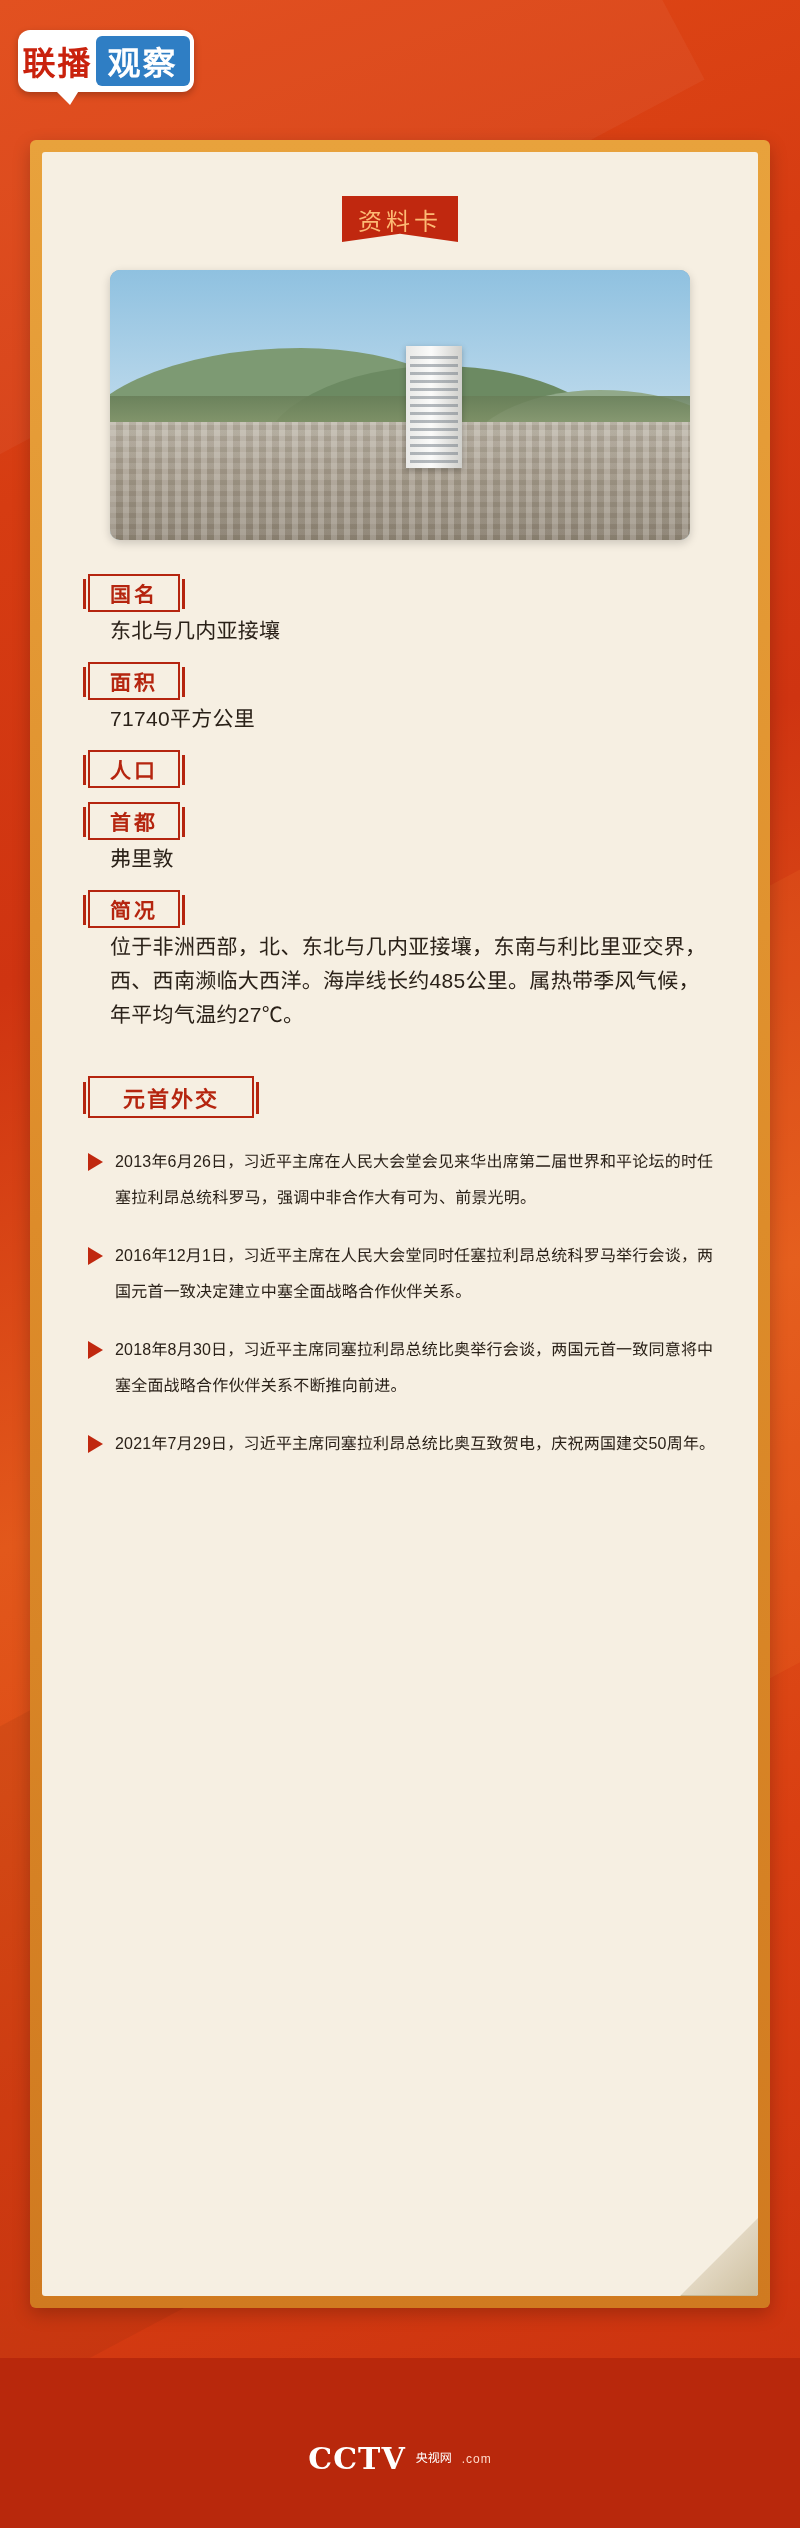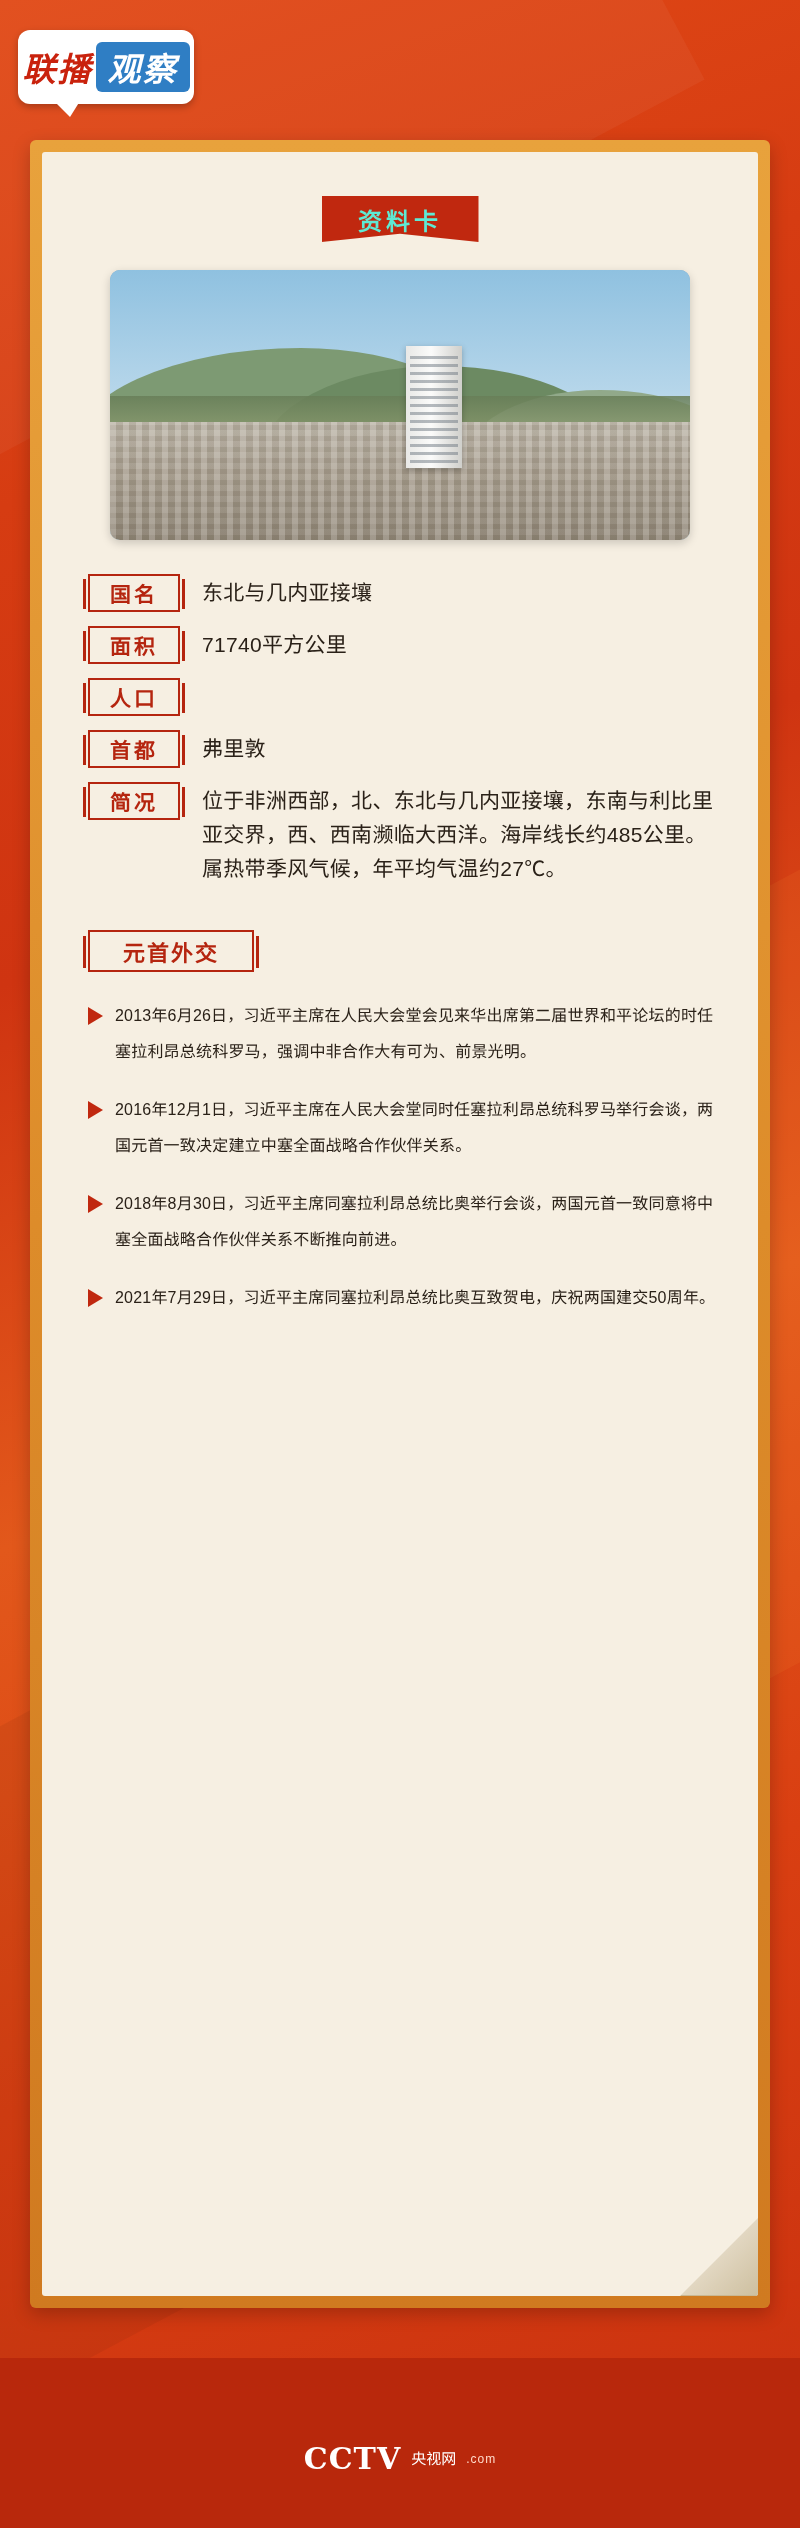--- a/index.html
+++ b/index.html
@@ -37,28 +37,27 @@
   .bg-diag.d1 { top: -180px; left: -260px; }
   .bg-diag.d2 { top: 900px; left: 380px; height: 700px; background: rgba(255,160,60,0.10); }
   .bg-diag.d3 { top: 1750px; left: -420px; height: 600px; background: rgba(0,0,0,0.05); }
 
   
   .logo-badge {
     position: absolute;
     top: 30px;
     left: 18px;
     width: 176px;
-    height: 74px;
+    height: 62px;
     background: #ffffff;
     border-radius: 12px;
     box-shadow: 0 3px 7px rgba(0,0,0,0.25);
     display: flex;
     align-items: center;
     justify-content: center;
-    font-style: italic;
   }
   .logo-badge::after {
     content: "";
     position: absolute;
     bottom: -13px;
     left: 36px;
     width: 0; height: 0;
     border-left: 16px solid transparent;
     border-right: 10px solid transparent;
     border-top: 16px solid #ffffff;
@@ -119,27 +118,27 @@
     position: absolute;
     right: 0; bottom: 0;
     width: 78px; height: 78px;
     border-bottom: 1px solid #c9b894;
     clip-path: polygon(100% 0, 100% 100%, 0 100%);
   }
 
   
   .ribbon {
     margin: 18px auto 0 auto;
-    width: 157px;
+    width: 116px;
     height: 46px;
     background: #c0280f;
-    color: #5eead4;
+    color: #fdba74;
     font-family: "DejaVu Serif", serif;
     font-size: 24px;
-    font-weight: bold;
+    font-weight: normal;
     letter-spacing: 4px;
     display: flex;
     align-items: center;
     justify-content: center;
     position: relative;
     clip-path: polygon(0 0, 100% 0, 100% 100%, 50% 82%, 0 100%);
   }
 
   
   .photo {
@@ -216,20 +215,21 @@
 
   
   .info-list {
     margin-top: 34px;
     padding-left: 4px;
   }
   .info-row {
     display: flex;
     align-items: flex-start;
     margin-bottom: 14px;
+    flex-direction: column;
   }
   .tag {
     flex: 0 0 auto;
     width: 92px;
     height: 38px;
     border: 2px solid #b5250f;
     color: #b5250f;
     font-family: "DejaVu Serif", serif;
     font-weight: bold;
     font-size: 21px;
@@ -334,21 +334,21 @@
     gap: 10px;
   }
   .cctv-mark {
     font-family: "DejaVu Serif", serif;
     font-size: 30px;
     font-weight: bold;
     letter-spacing: 1px;
     color: #ffffff;
   }
   .cctv-cn {
-    font-size: 15px;
+    font-size: 12px;
     color: #ffffff;
     line-height: 17px;
     text-align: left;
   }
   .cctv-com {
     font-size: 12px;
     color: #ffd9c9;
     letter-spacing: 1px;
   }
 </style>

